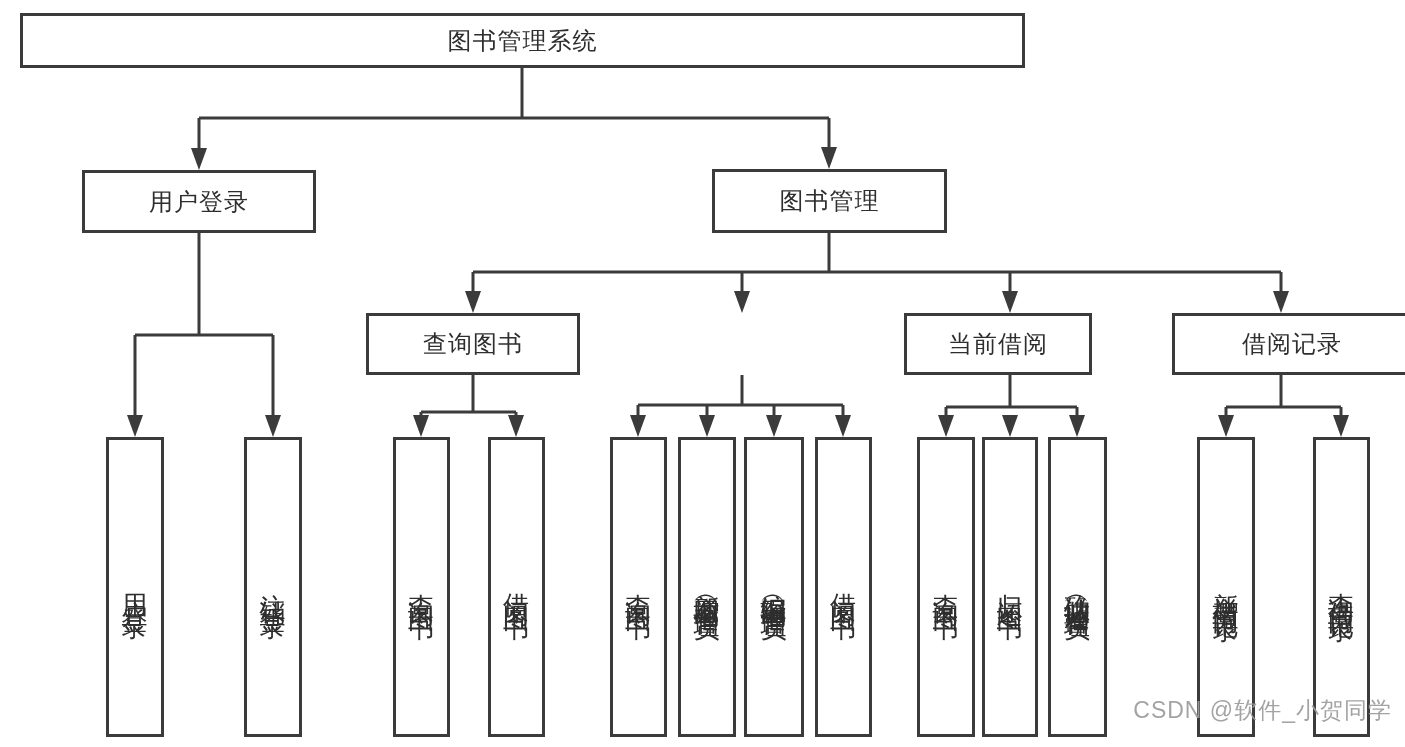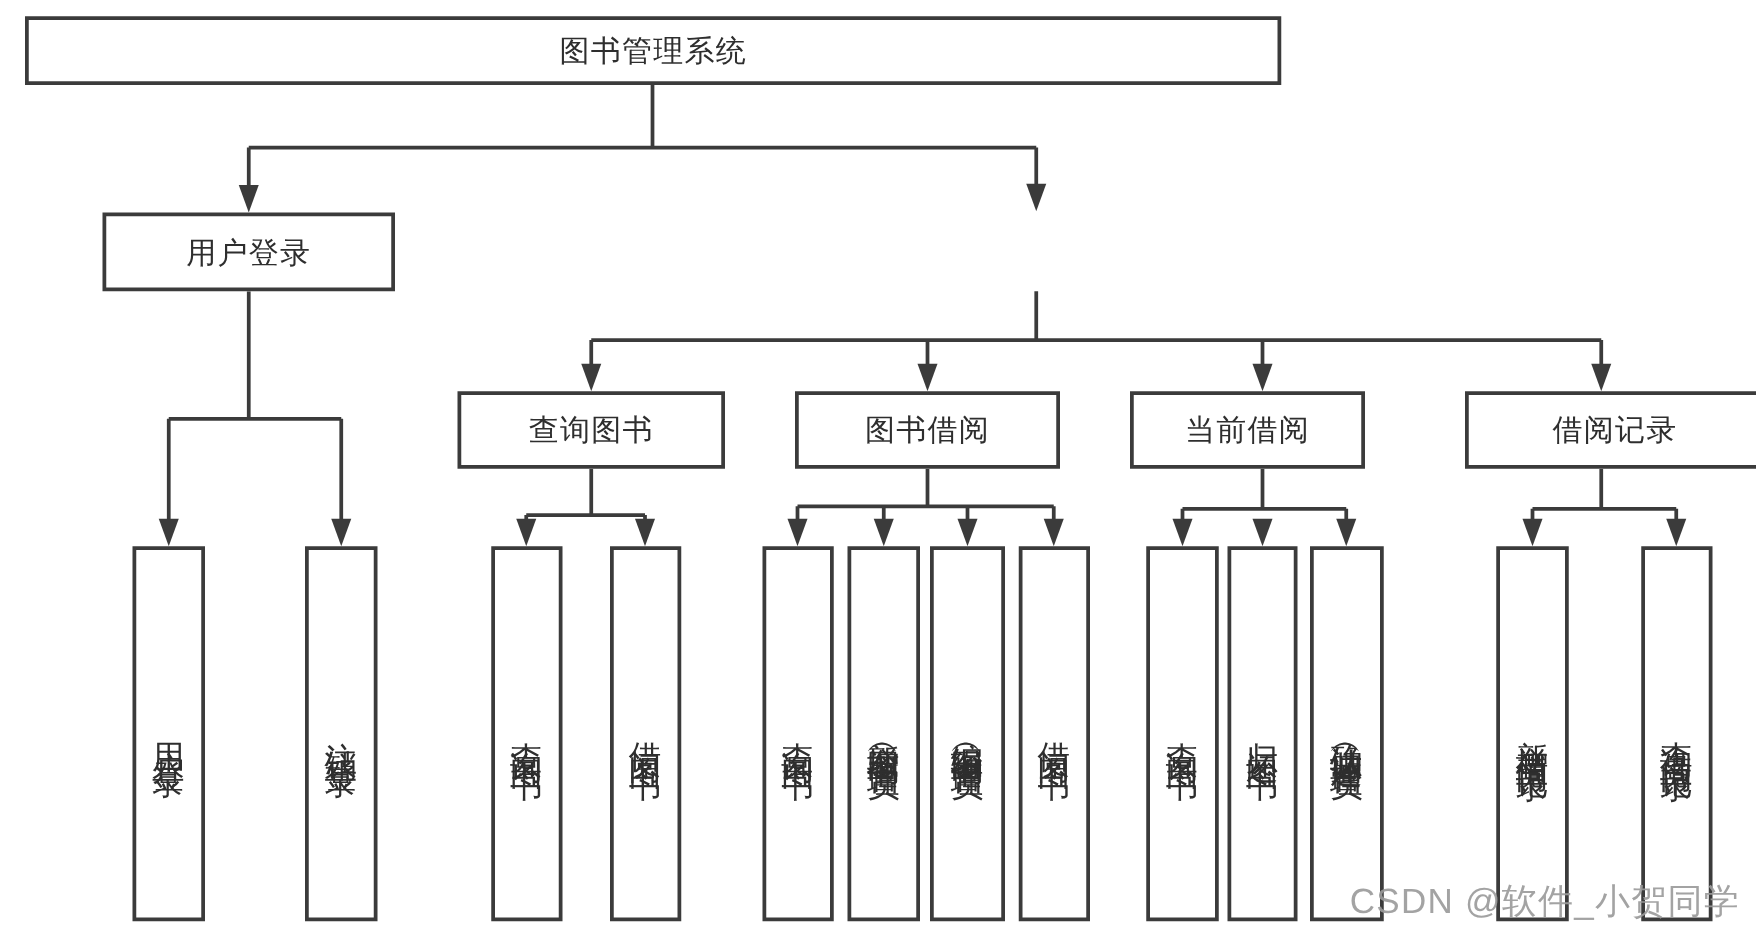--- a/index.html
+++ b/index.html
@@ -27,23 +27,23 @@
   .vtext{
     writing-mode:vertical-rl;
     white-space:nowrap;
     line-height:1;
   }
   .vt4 .vtext{letter-spacing:7px;}
   .vt6 .vtext{letter-spacing:5px;}
   .vt9 .vtext{letter-spacing:3px;}
   #watermark{
     position:absolute;
-    right:13px;bottom:7px;
+    right:13px;bottom:21px;
     z-index:9;
-    font-size:28px;
+    font-size:23px;
     color:rgba(155,155,155,0.92);
     letter-spacing:1px;
   }
 </style>
 </head>
 <body>
 
 <div id="canvas">
 
   <svg id="connectors" width="1405" height="747">
@@ -118,26 +118,26 @@
     </g>
   </svg>
 
   <div class="node" style="left:20px;top:13px;width:1005px;height:55px">
     <span>图书管理系统</span>
   </div>
 
   <div class="node" style="left:82px;top:170px;width:234px;height:63px">
     <span>用户登录</span>
   </div>
+  <div class="node" style="left:712px;top:169px;width:235px;height:64px">
+    <span>图书管理</span>
+  </div>
 
   <div class="node" style="left:366px;top:313px;width:214px;height:62px">
     <span>查询图书</span>
-  </div>
-  <div class="node" style="left:636px;top:313px;width:212px;height:62px">
-    <span>图书借阅</span>
   </div>
   <div class="node" style="left:904px;top:313px;width:188px;height:62px">
     <span>当前借阅</span>
   </div>
   <div class="node" style="left:1172px;top:313px;width:240px;height:62px">
     <span>借阅记录</span>
   </div>
 
   <div class="node leaf vt4" style="left:106px;top:437px;width:58px;height:300px">
     <span class="vtext">用户登录</span>

